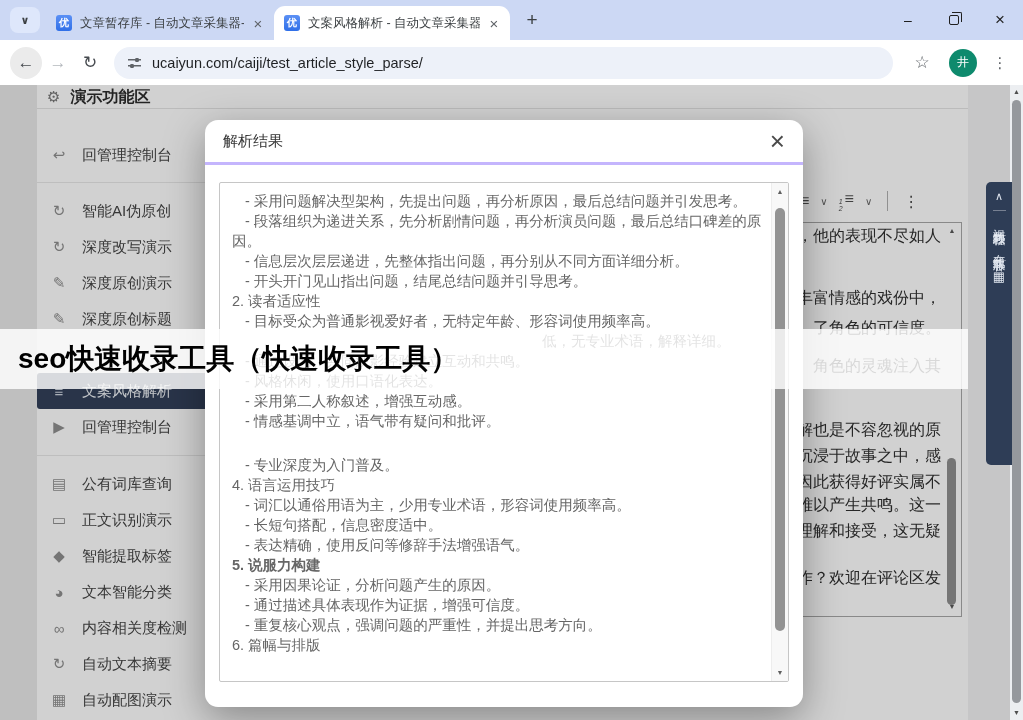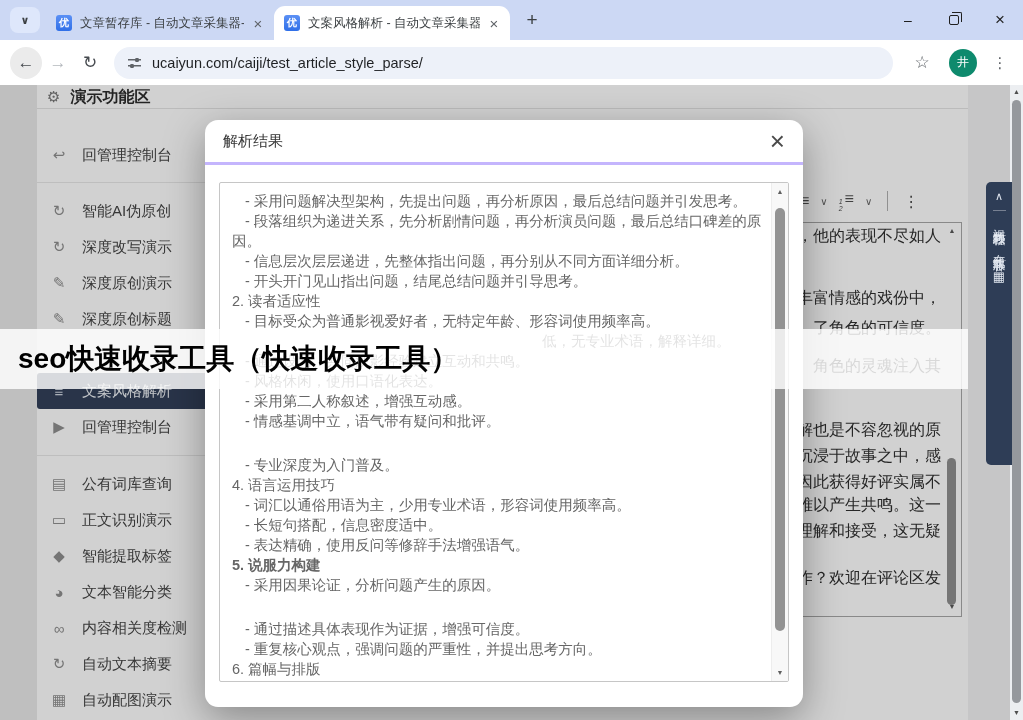--- a/index.html
+++ b/index.html
@@ -336,21 +336,21 @@
           <div class="m-line" style="padding-left: 13px;">- 词汇以通俗用语为主，少用专业术语，形容词使用频率高。</div>
 
           <div class="m-line" style="padding-left: 13px;">- 长短句搭配，信息密度适中。</div>
 
           <div class="m-line" style="padding-left: 13px;">- 表达精确，使用反问等修辞手法增强语气。</div>
 
           <div class="m-line" style="padding-left: 0px; font-weight: bold;">5. 说服力构建</div>
 
           <div class="m-line" style="padding-left: 13px;">- 采用因果论证，分析问题产生的原因。</div>
 
-          <div class="m-line" style="padding-left: 13px; margin-top: 24px;">- 通过描述具体表现作为证据，增强可信度。</div>
+          <div class="m-line" style="padding-left: 13px;">- 通过描述具体表现作为证据，增强可信度。</div>
 
           <div class="m-line" style="padding-left: 13px;">- 重复核心观点，强调问题的严重性，并提出思考方向。</div>
 
           <div class="m-line" style="padding-left: 0px;">6. 篇幅与排版</div>
         </div>
       <div class="m-scroll">
         <div class="ms-arrow" style="top:0;">▲</div>
         <div class="ms-thumb"></div>
         <div class="ms-arrow" style="bottom:0;">▼</div>
       </div>

